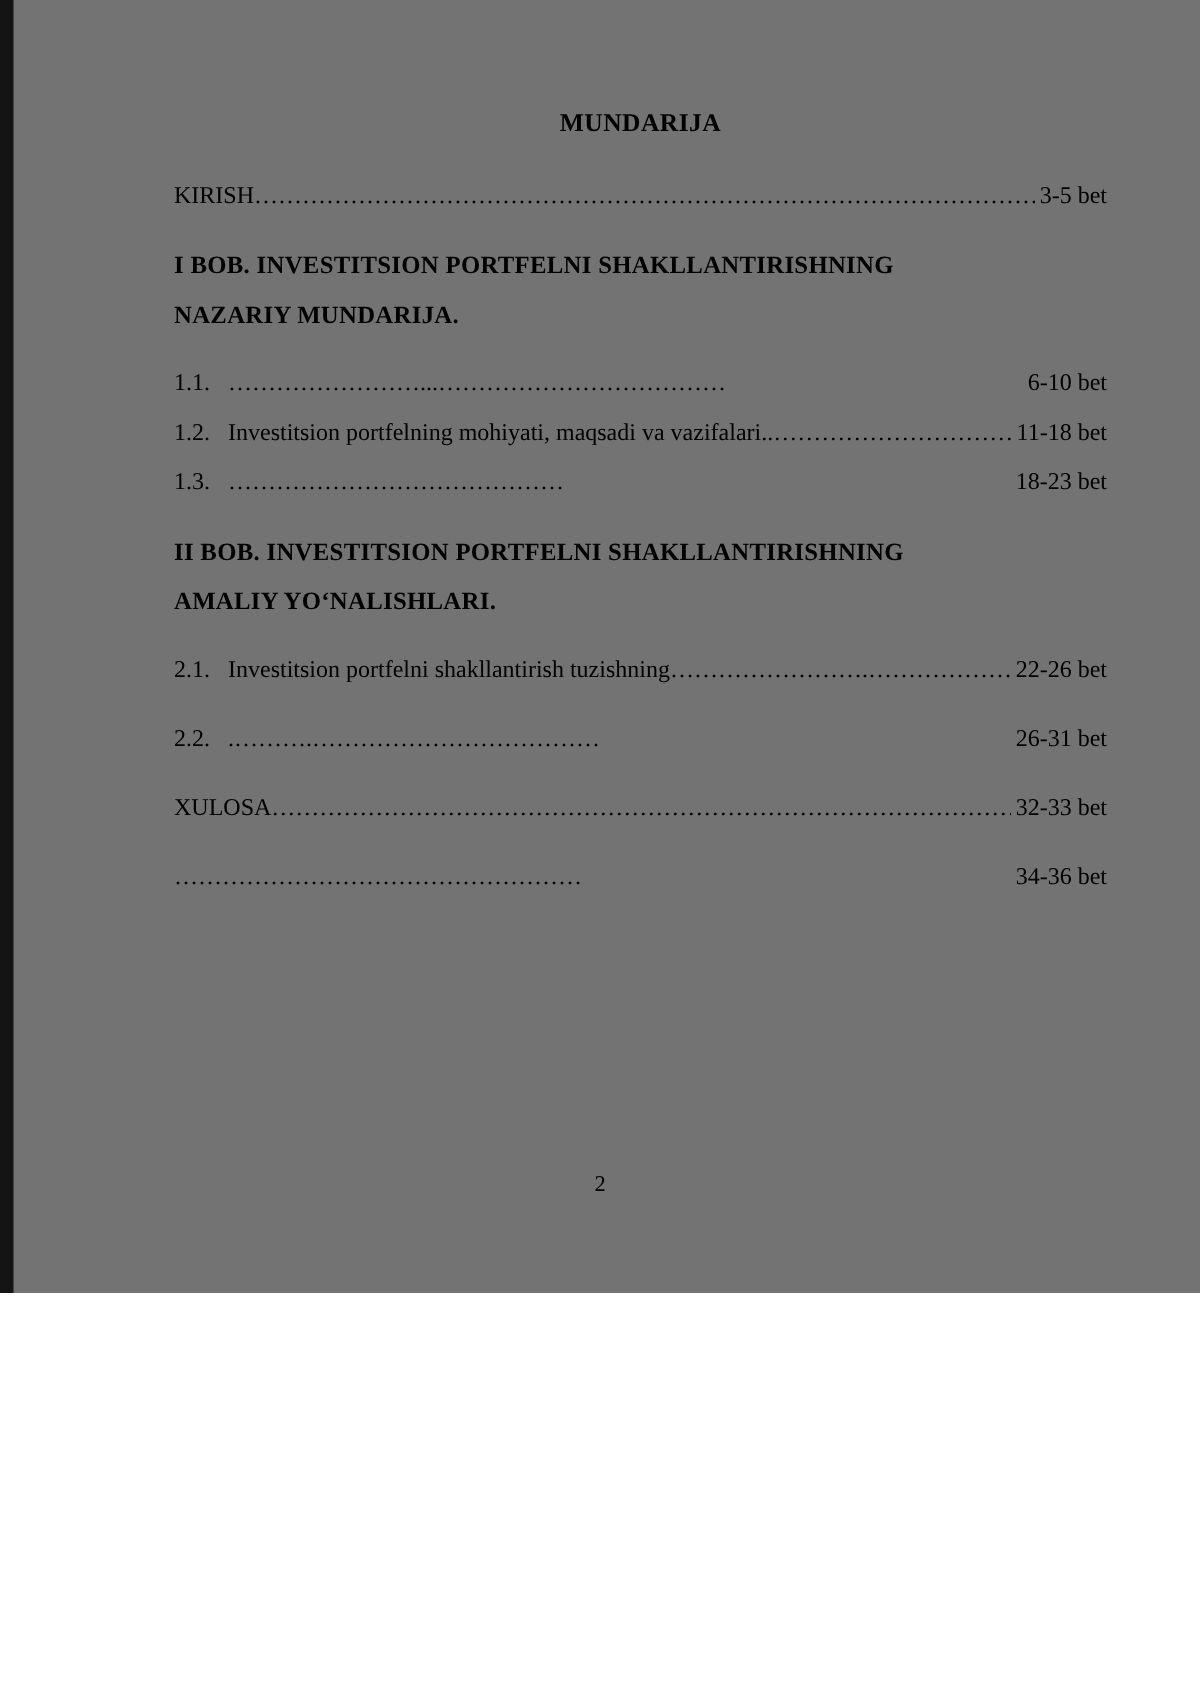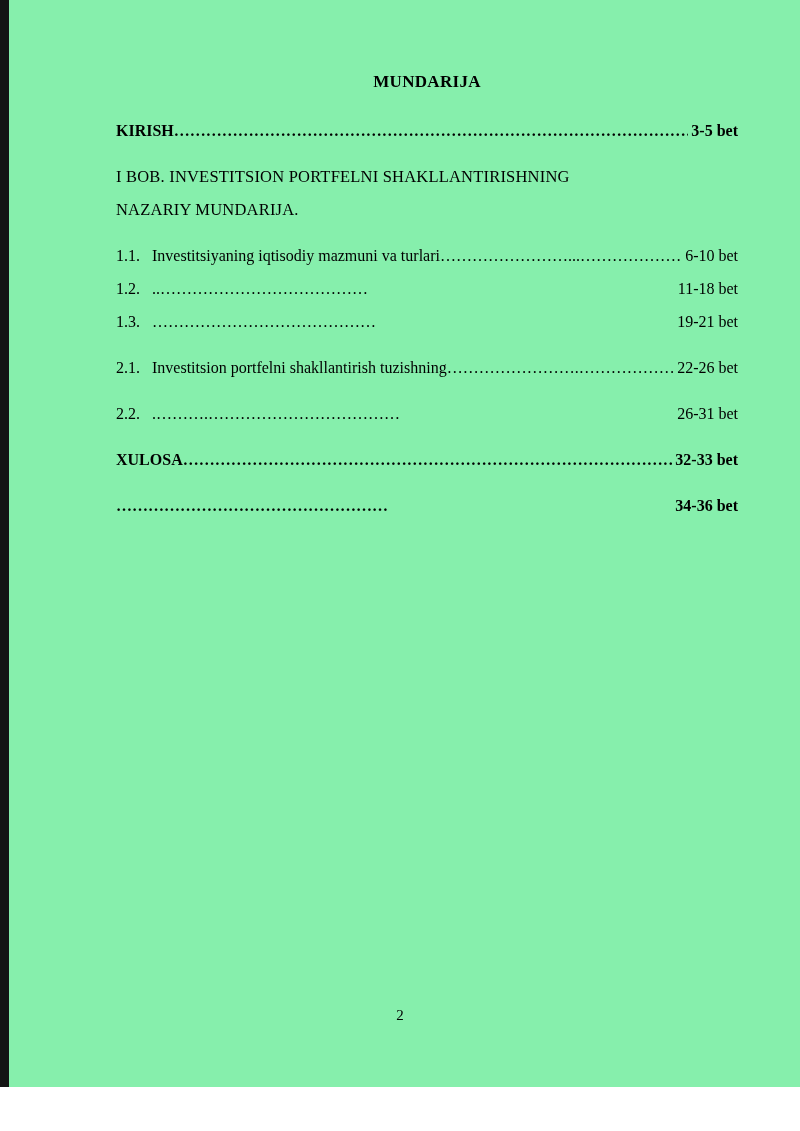--- a/index.html
+++ b/index.html
@@ -4,22 +4,22 @@
 <style>
   * { margin: 0; padding: 0; box-sizing: border-box; }
   html, body { background: #ffffff; }
   body {
     font-family: "Liberation Serif", "DejaVu Serif", serif;
     color: #000;
   }
   .page {
     position: relative;
     width: 800px;
-    height: 1087px;
-    background: #86efac;
+    height: 862px;
+    background: #737373;
     overflow: hidden;
   }
   .scan-edge {
     position: absolute;
     left: 0; top: 0;
     width: 9px; height: 100%;
     background: #141414;
   }
   .content {
     position: absolute;
@@ -47,26 +47,26 @@
   .toc-line .leader {
     flex: 1;
     overflow: hidden;
     white-space: nowrap;
     min-width: 10px;
   }
   .toc-line .pages {
     margin-left: 3px;
   }
   .toc-heading {
-    font-weight: normal;
+    font-weight: bold;
     font-size: 16.5px;
     line-height: 33px;
     letter-spacing: 0.2px;
   }
-  .bold { font-weight: bold; }
+  .bold { font-weight: normal; }
   .gap { margin-top: 13px; }
   .page-number {
     position: absolute;
     left: 0; right: 0;
     bottom: 63px;
     text-align: center;
     font-size: 15px;
   }
 </style>
 </head>
@@ -86,37 +86,41 @@
       <span class="pages">3-5 bet</span>
     </p>
 
     <p class="toc-heading gap">
       <span>I BOB. INVESTITSION PORTFELNI SHAKLLANTIRISHNING</span><br>
       <span>NAZARIY MUNDARIJA.</span>
     </p>
 
     <p class="toc-line gap">
       <span class="num">1.1.</span>
-      <span>Investitsiyaning iqtisodiy mazmuni va turlari</span>
       <span class="leader">……………………...………………………………</span>
       <span class="pages">6-10 bet</span>
     </p>
 
     <p class="toc-line">
       <span class="num">1.2.</span>
+      <span>Investitsion portfelning mohiyati, maqsadi va vazifalari</span>
       <span class="leader">..…………………………………</span>
       <span class="pages">11-18 bet</span>
     </p>
 
     <p class="toc-line">
       <span class="num">1.3.</span>
       <span class="leader">……………………………………</span>
-      <span class="pages">19-21 bet</span>
+      <span class="pages">18-23 bet</span>
     </p>
 
+    <p class="toc-heading gap">
+      <span>II BOB. INVESTITSION PORTFELNI SHAKLLANTIRISHNING</span><br>
+      <span>AMALIY YO‘NALISHLARI.</span>
+    </p>
 
     <p class="toc-line gap">
       <span class="num">2.1.</span>
       <span>Investitsion portfelni shakllantirish tuzishning</span>
       <span class="leader">…………………….……………………………</span>
       <span class="pages">22-26 bet</span>
     </p>
 
     <p class="toc-line gap">
       <span class="num">2.2.</span>

